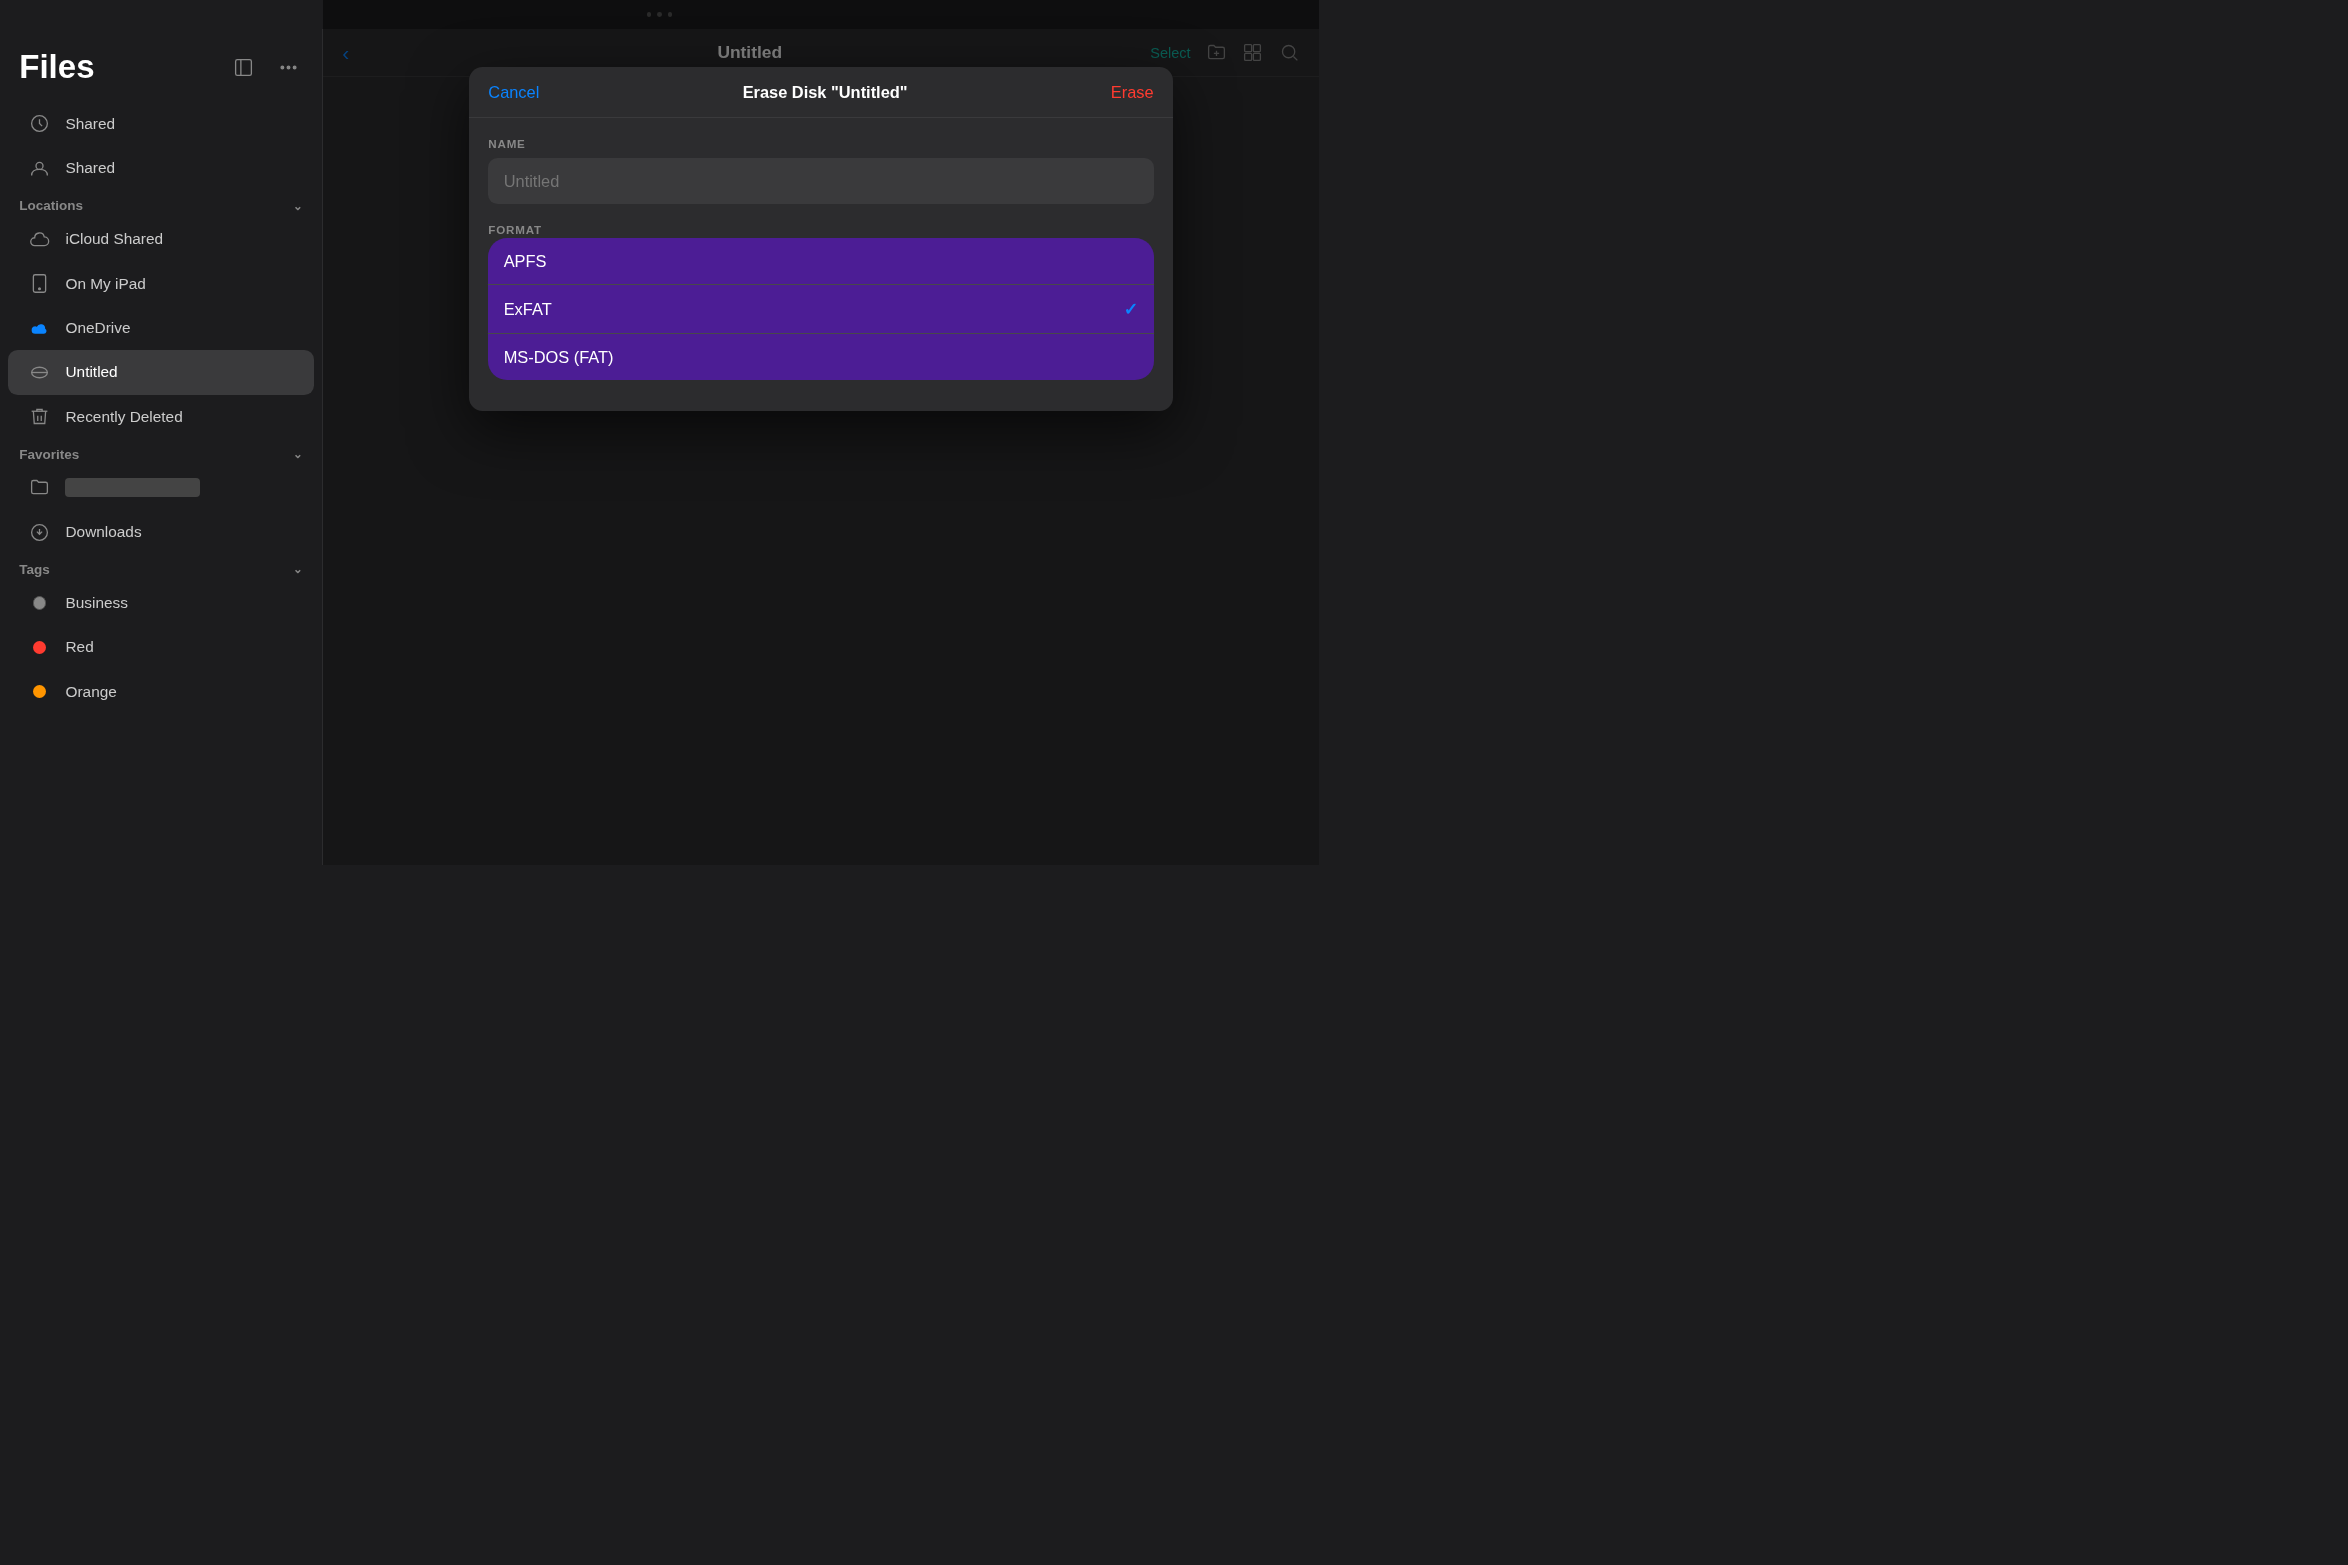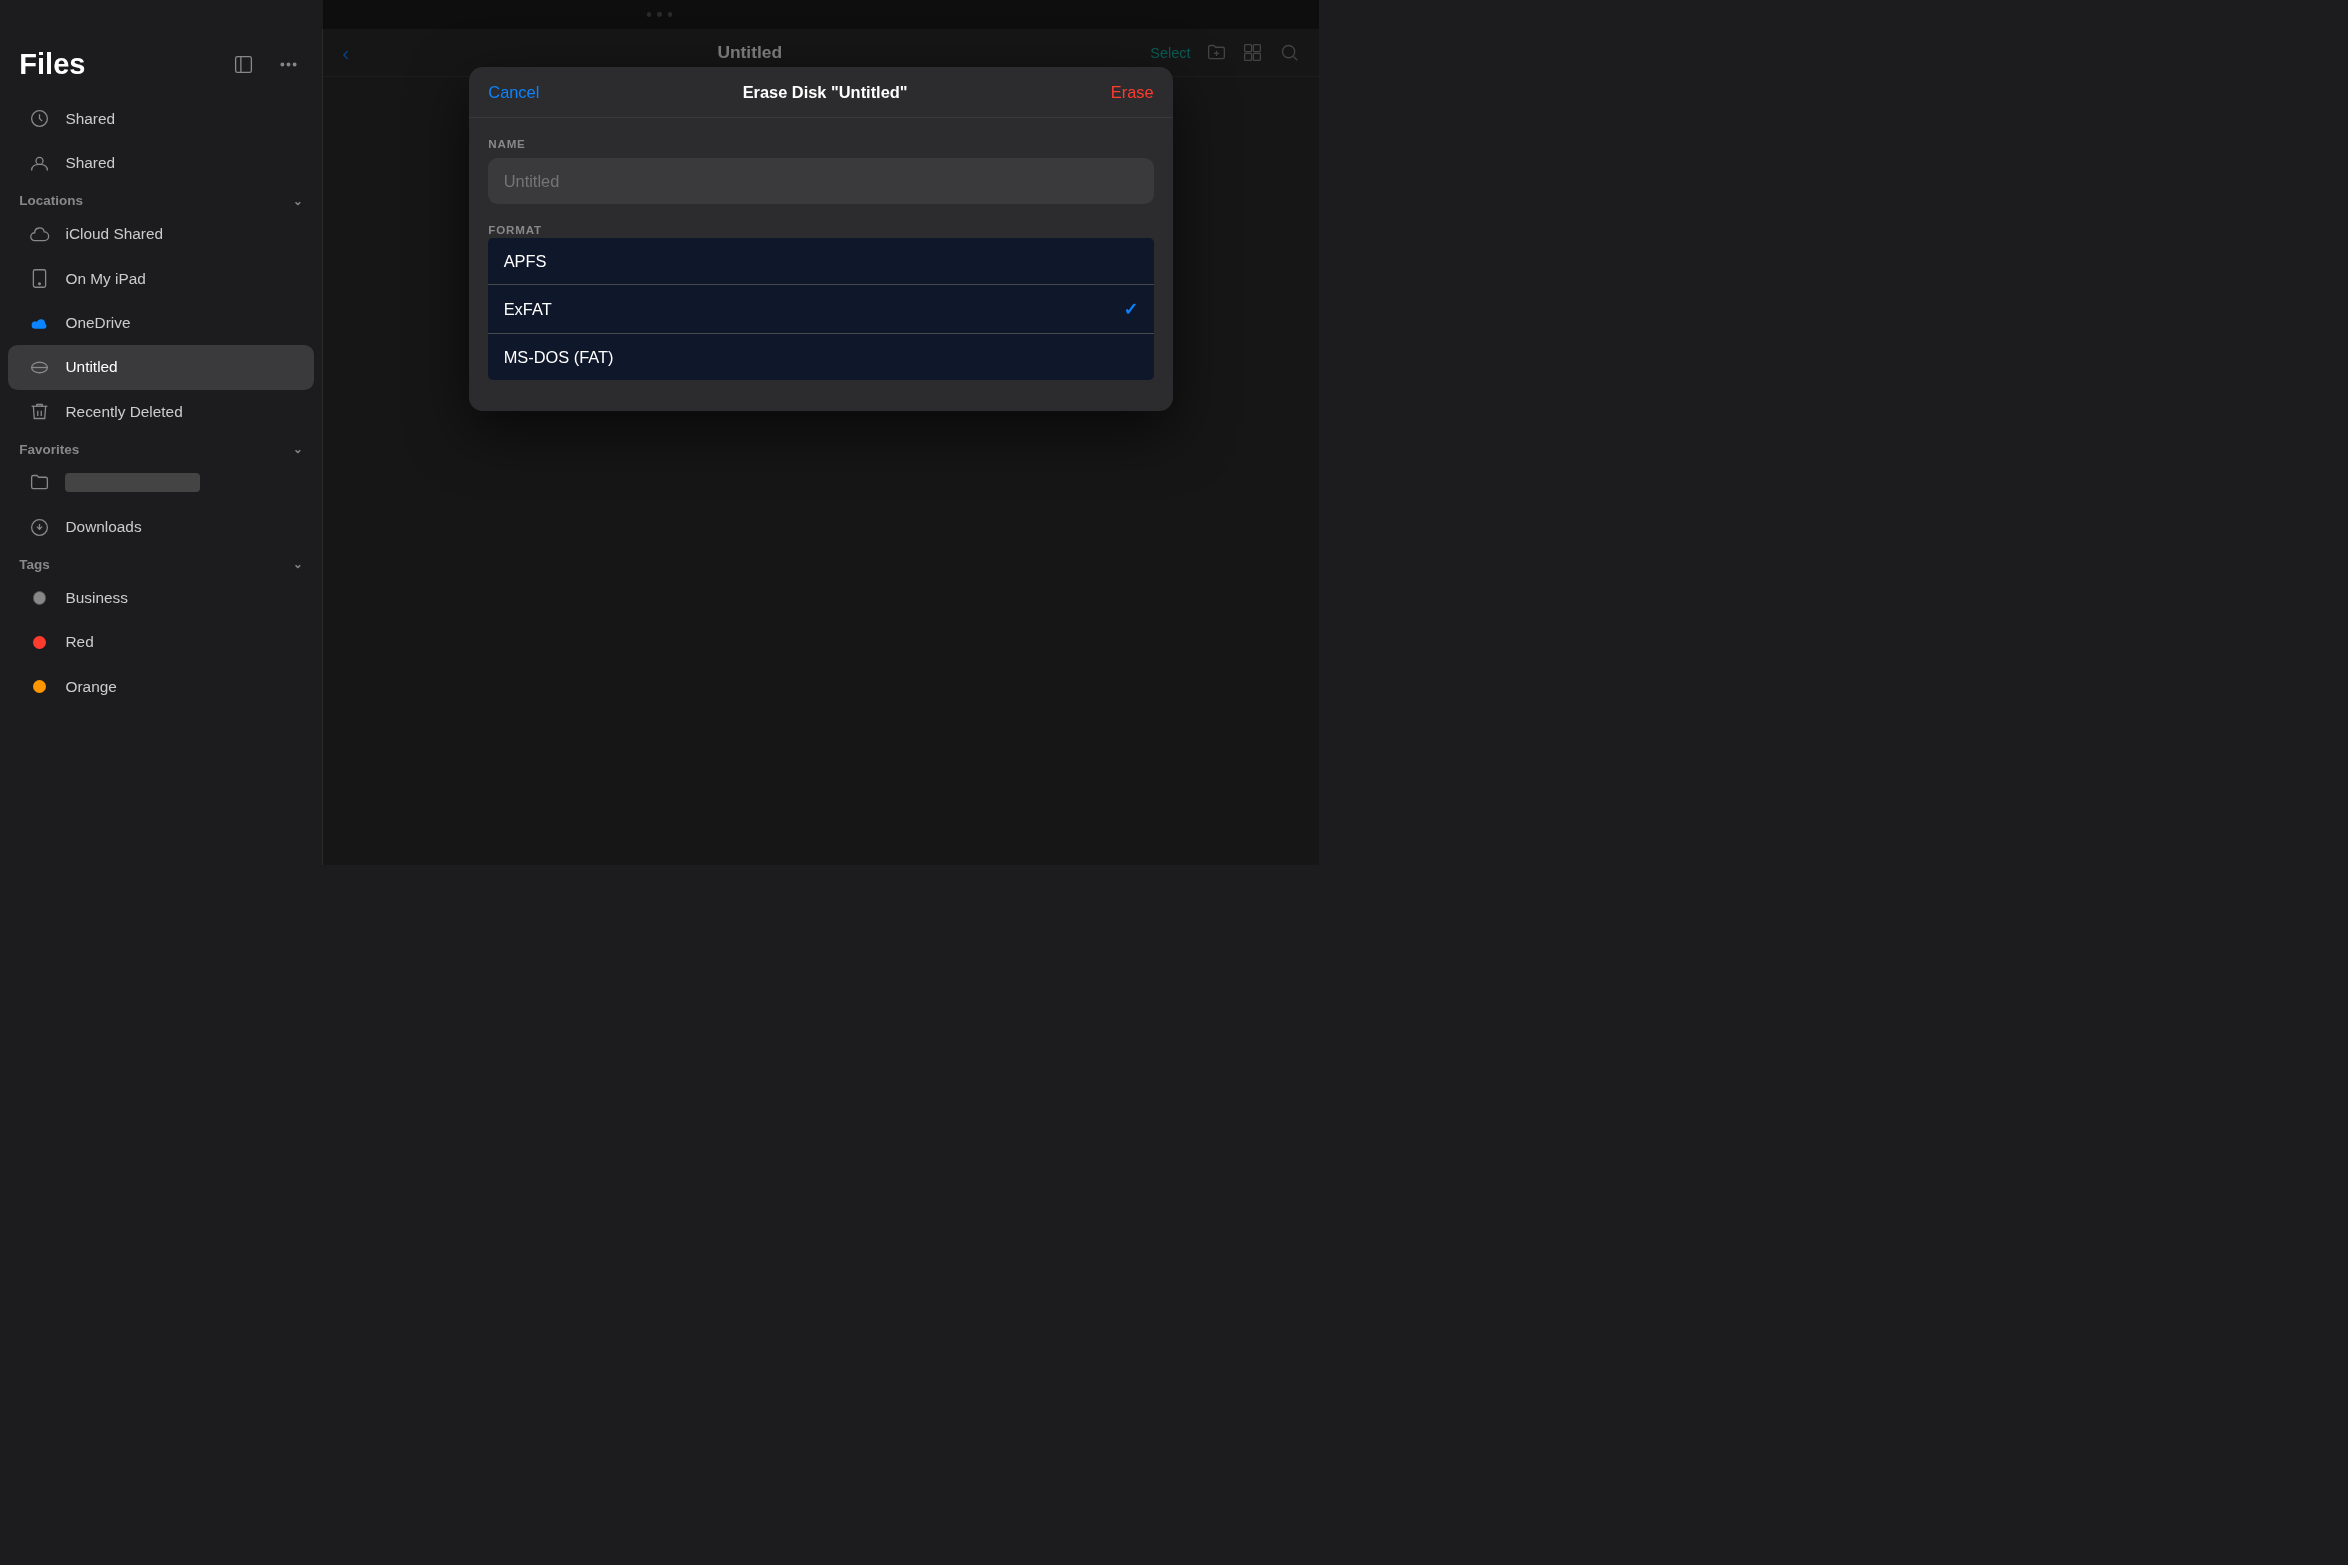--- a/index.html
+++ b/index.html
@@ -43,21 +43,21 @@
       padding: 11.6px 0;
       border-right: 1px solid #2c2c2e;
     }
     .sidebar-header {
       display: flex;
       align-items: center;
       justify-content: space-between;
       padding: 7.7px 19.3px 15.4px;
     }
     .sidebar-title {
-      font-size: 29px;
+      font-size: 33px;
       font-weight: 700;
       color: #fff;
     }
     .sidebar-icons {
       display: flex; gap: 15.4px; align-items: center;
     }
     .sidebar-icon-btn {
       width: 29px; height: 29px;
       display: flex; align-items: center; justify-content: center;
       cursor: pointer;
@@ -249,22 +249,22 @@
     .format-section-label {
       font-size: 11.6px;
       font-weight: 600;
       color: #888;
       letter-spacing: 0.8px;
       margin-bottom: 2px;
       text-transform: uppercase;
     }
 
     .format-options {
-      background: #0f172a;
-      border-radius: 5px;
+      background: #4c1d95;
+      border-radius: 19px;
       overflow: hidden;
       margin-bottom: 11.6px;
     }
     .format-option {
       display: flex;
       align-items: center;
       justify-content: space-between;
       padding: 13.5px 15.4px;
       cursor: pointer;
       border-bottom: 1px solid #48484a;

